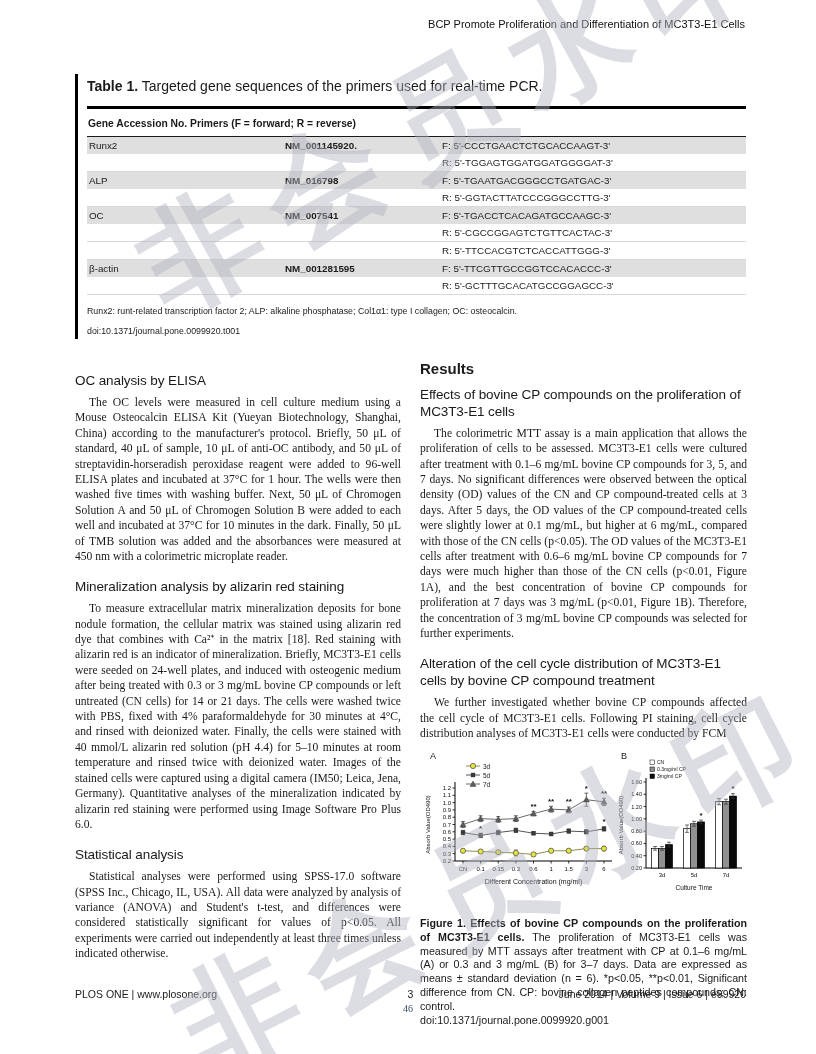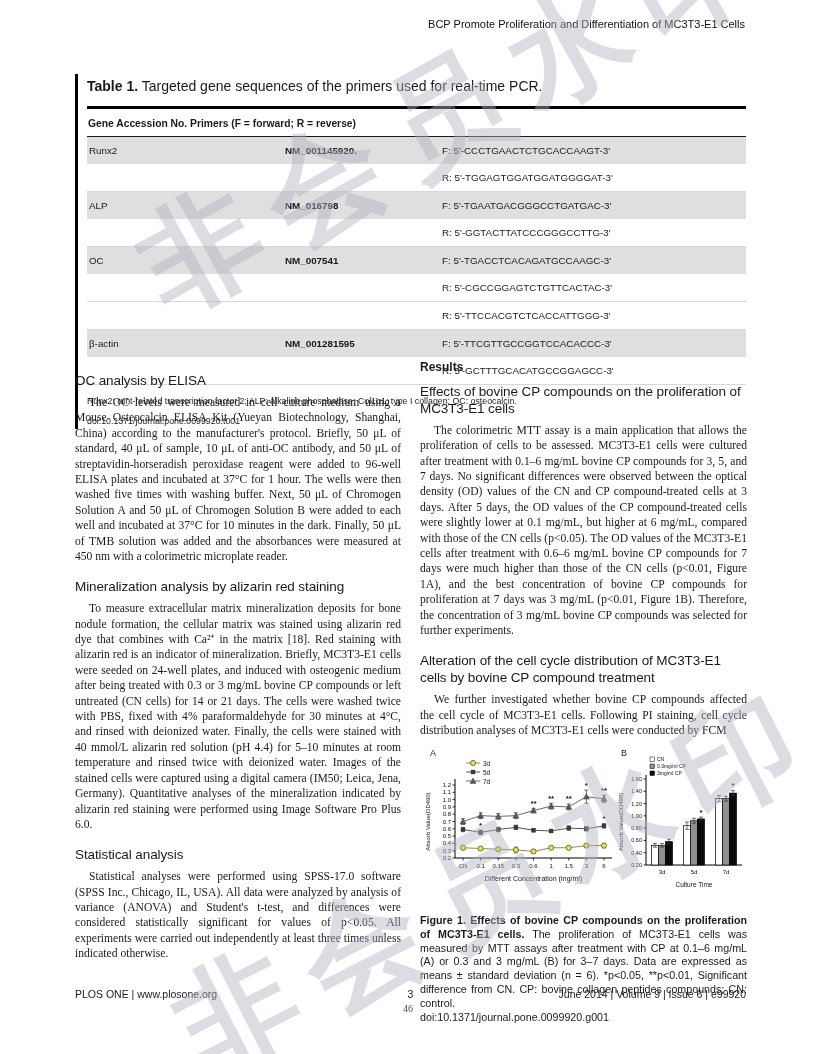--- a/index.html
+++ b/index.html
@@ -13,35 +13,35 @@
   .wm-bottom{left:185px;top:960px;transform:rotate(-27deg);transform-origin:left center;}
   
   .running-head{position:absolute;top:18px;right:71px;font-family:"Liberation Sans",sans-serif;
                 font-size:11px;color:#111;}
   
   .table-block{position:absolute;left:75px;top:74px;width:671px;border-left:3px solid #000;
                padding:2px 0 2px 9px;box-sizing:border-box;font-family:"Liberation Sans",sans-serif;}
   .table-title{font-size:14px;margin:2px 0 12px 0;}
   .thick-rule{height:2.5px;background:#000;}
   .table-header{font-weight:bold;font-size:10.3px;padding:9px 0 7px 1px;border-bottom:1.5px solid #1a1a1a;}
-  .trow{display:flex;align-items:center;height:27px;font-size:9.8px;}
+  .trow{display:flex;align-items:center;height:17px;font-size:9.8px;}
   .trow.shaded{background:#dfdfdf;}
   .trow.plain{border-bottom:1px solid #d8d8d8;}
   .trow .c1{width:196px;padding-left:2px;}
   .trow .c2{width:157px;font-weight:bold;}
   .trow .c3{flex:1;}
   .tfoot{font-size:8.8px;line-height:1.4;margin-top:10px;}
   .tfoot.doi{margin-top:8px;}
   
   .col{position:absolute;width:326px;}
   .col.left{left:75px;top:358px;}
   .col.right{left:420px;top:360px;width:327px;}
   .col p{font-size:11.6px;line-height:1.33;text-align:justify;margin:0;}
   .col p.indent{text-indent:14px;}
-  h2.results{font-family:"Liberation Sans",sans-serif;font-size:12px;font-weight:bold;margin:0 0 10px 0;}
+  h2.results{font-family:"Liberation Sans",sans-serif;font-size:15px;font-weight:bold;margin:0 0 10px 0;}
   h3.sub{font-family:"Liberation Sans",sans-serif;font-size:13.5px;font-weight:normal;
          letter-spacing:-0.1px;margin:15px 0 5px 0;line-height:1.25;}
   h3.sub.first{margin-top:0;}
   
   .figure{position:relative;height:160px;margin-top:10px;}
   .panel-label{position:absolute;font-family:"Liberation Sans",sans-serif;font-size:9px;top:0;}
   .panel-label.a{left:10px;}
   .panel-label.b{left:201px;}
   #chartA{position:absolute;left:2px;top:7px;}
   #chartB{position:absolute;left:196px;top:5px;}

